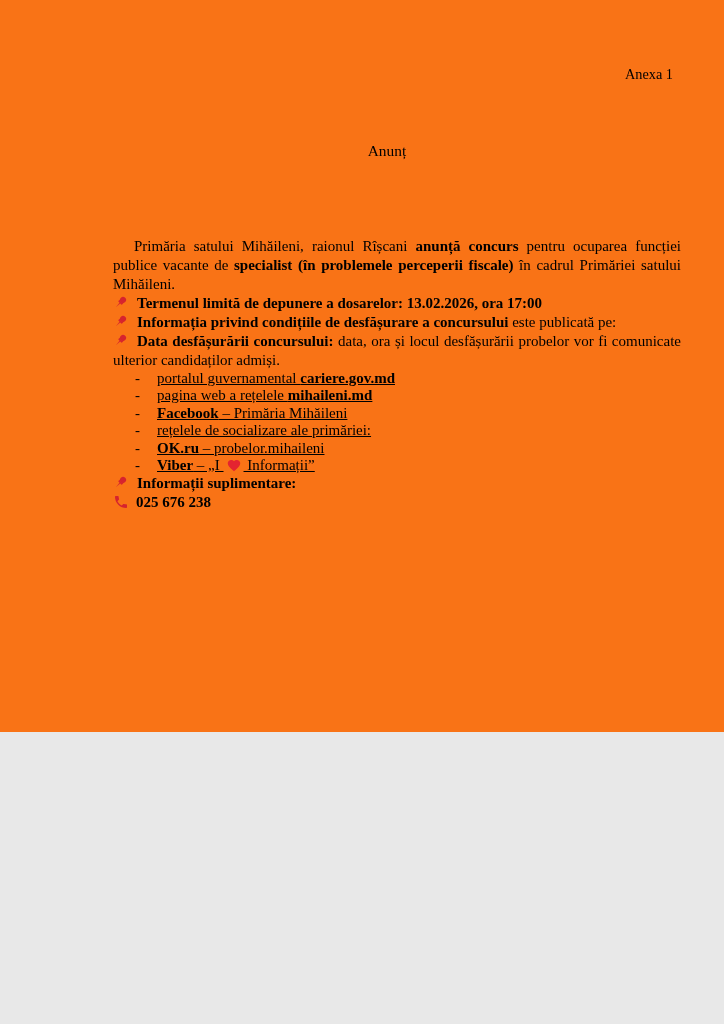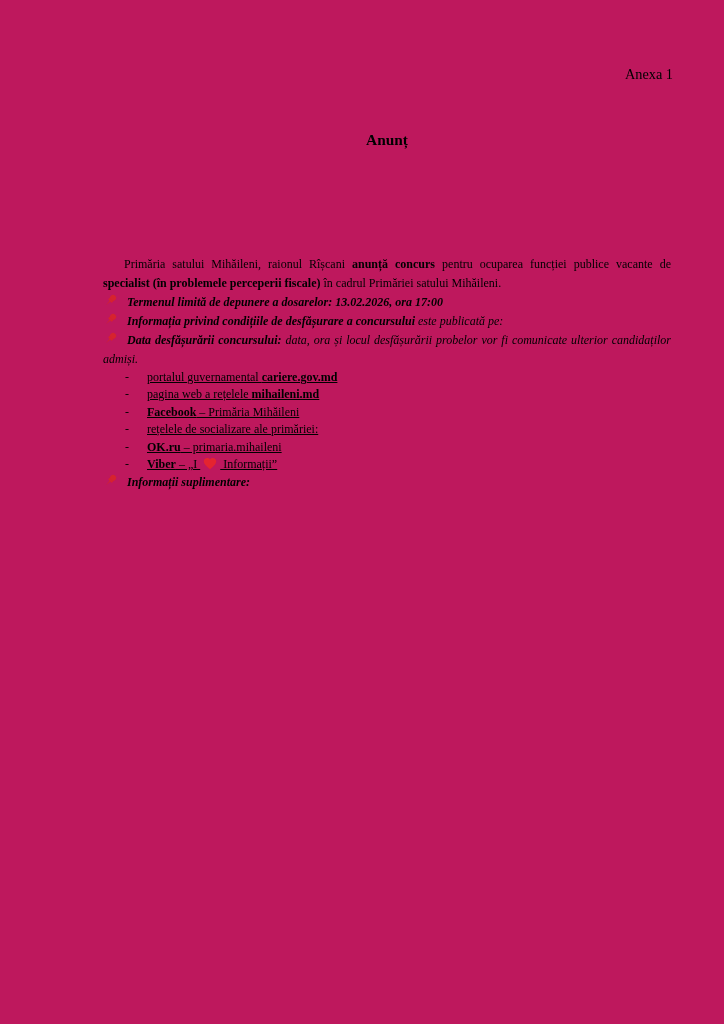--- a/index.html
+++ b/index.html
@@ -1,40 +1,40 @@
 <!DOCTYPE html>
 <html><head>
 <meta charset="utf-8">
 <style>
   html,body { margin:0; padding:0; background:#e8e8e8; }
   .page {
     position:relative;
-    width:724px; height:1024px;
-    background:#be185d;
+    width:724px; height:732px;
+    background:#f97316;
     font-family:"Liberation Serif", serif;
     color:#000;
     overflow:hidden;
     margin:0 auto;
   }
   .annex {
     position:absolute; top:66px; right:51px;
     font-size:14.3px;
   }
   .title-block {
-    position:absolute; top:129px; left:103px; width:568px;
-    text-align:center; font-weight:bold;
+    position:absolute; top:140px; left:103px; width:568px;
+    text-align:center; font-weight:normal;
     font-size:15.4px; line-height:22px;
   }
   .title-block div { white-space:nowrap; }
   .content {
-    position:absolute; top:237px; left:103px; width:568px;
-    font-size:12px; line-height:19px;margin-top:18px;
+    position:absolute; top:237px; left:113px; width:568px;
+    font-size:15px; line-height:19px;
   }
   .intro { margin:0; text-align:justify; text-indent:21px; }
-  .bullet { margin:0;font-style:italic; }
+  .bullet { margin:0; }
   .justify { text-align:justify; }
   .pin-icon { width:15px; height:15px; vertical-align:-2px; margin-right:9px; }
   .phone-icon { width:16px; height:16px; vertical-align:-3px; margin-right:7px; }
   .heart-icon { width:16px; height:15px; vertical-align:-3px; margin:0 2px; }
   .dash-list { line-height:17.4px; }
   .dash-item { padding-left:22px;text-decoration:underline; }
   .dash { display:inline-block; width:22px; }
   b { font-weight:bold; }
 </style>
 </head>
@@ -94,21 +94,21 @@
 
       <div class="dash-item">
         <span class="dash">-</span><span><b>Facebook</b><span> – Primăria Mihăileni</span></span>
       </div>
 
       <div class="dash-item">
         <span class="dash">-</span><span>rețelele de socializare ale primăriei:</span>
       </div>
 
       <div class="dash-item">
-        <span class="dash">-</span><span><b>OK.ru</b><span> – primaria.mihaileni</span></span>
+        <span class="dash">-</span><span><b>OK.ru</b><span> – probelor.mihaileni</span></span>
       </div>
 
       <div class="dash-item">
         <span class="dash">-</span><span><b>Viber</b><span> – „I </span><svg class="heart-icon" viewBox="0 0 24 24">
               <path d="M12 21.35l-1.45-1.32C5.4 15.36 2 12.28 2 8.5 2 5.42 4.42 3 7.5 3c1.74 0 3.41.81 4.5 2.09C13.09 3.81 14.76 3 16.5 3 19.58 3 22 5.42 22 8.5c0 3.78-3.4 6.86-8.55 11.54L12 21.35z" fill="#e42430"></path>
             </svg><span> Informații”</span></span>
       </div>
 
 
     </div>
@@ -116,15 +116,20 @@
     <div class="bullet">
       <svg class="pin-icon" viewBox="0 0 20 20">
           <g transform="rotate(45 10 10)">
             <circle cx="10" cy="5.2" r="4" fill="#d6232e"></circle>
             <path d="M6.2 8.6 L13.8 8.6 L12.9 11.2 L7.1 11.2 Z" fill="#d6232e"></path>
             <path d="M9.3 11.2 L10.7 11.2 L10.1 18.4 Z" fill="#d6232e"></path>
           </g>
         </svg><b>Informații suplimentare:</b>
     </div>
 
+    <div class="bullet">
+      <svg class="phone-icon" viewBox="0 0 24 24">
+          <path d="M6.62 10.79c1.44 2.83 3.76 5.14 6.59 6.59l2.2-2.2c.27-.27.67-.36 1.02-.24 1.12.37 2.33.57 3.57.57.55 0 1 .45 1 1V20c0 .55-.45 1-1 1-9.39 0-17-7.61-17-17 0-.55.45-1 1-1h3.5c.55 0 1 .45 1 1 0 1.25.2 2.45.57 3.57.11.35.03.74-.25 1.02l-2.2 2.2z" fill="#d6232e"></path>
+        </svg><b>025 676 238</b>
+    </div>
 
   </div>
 </div>
 
 </body></html>

